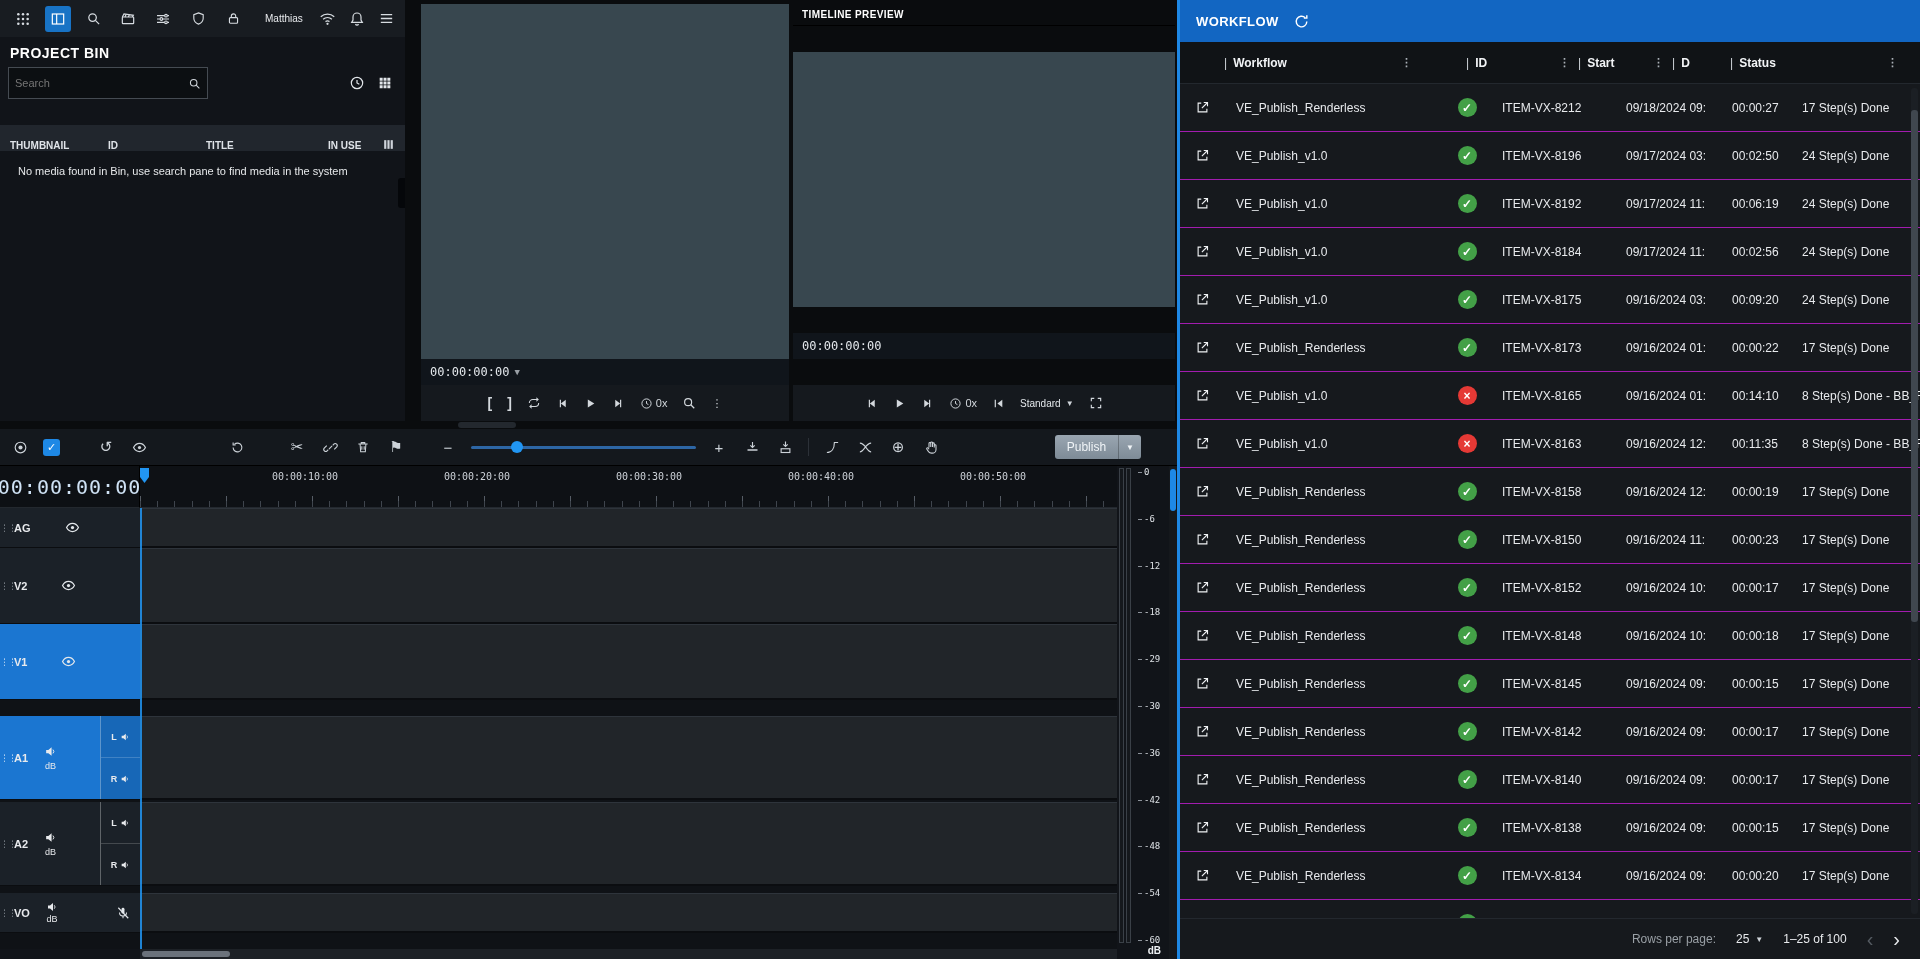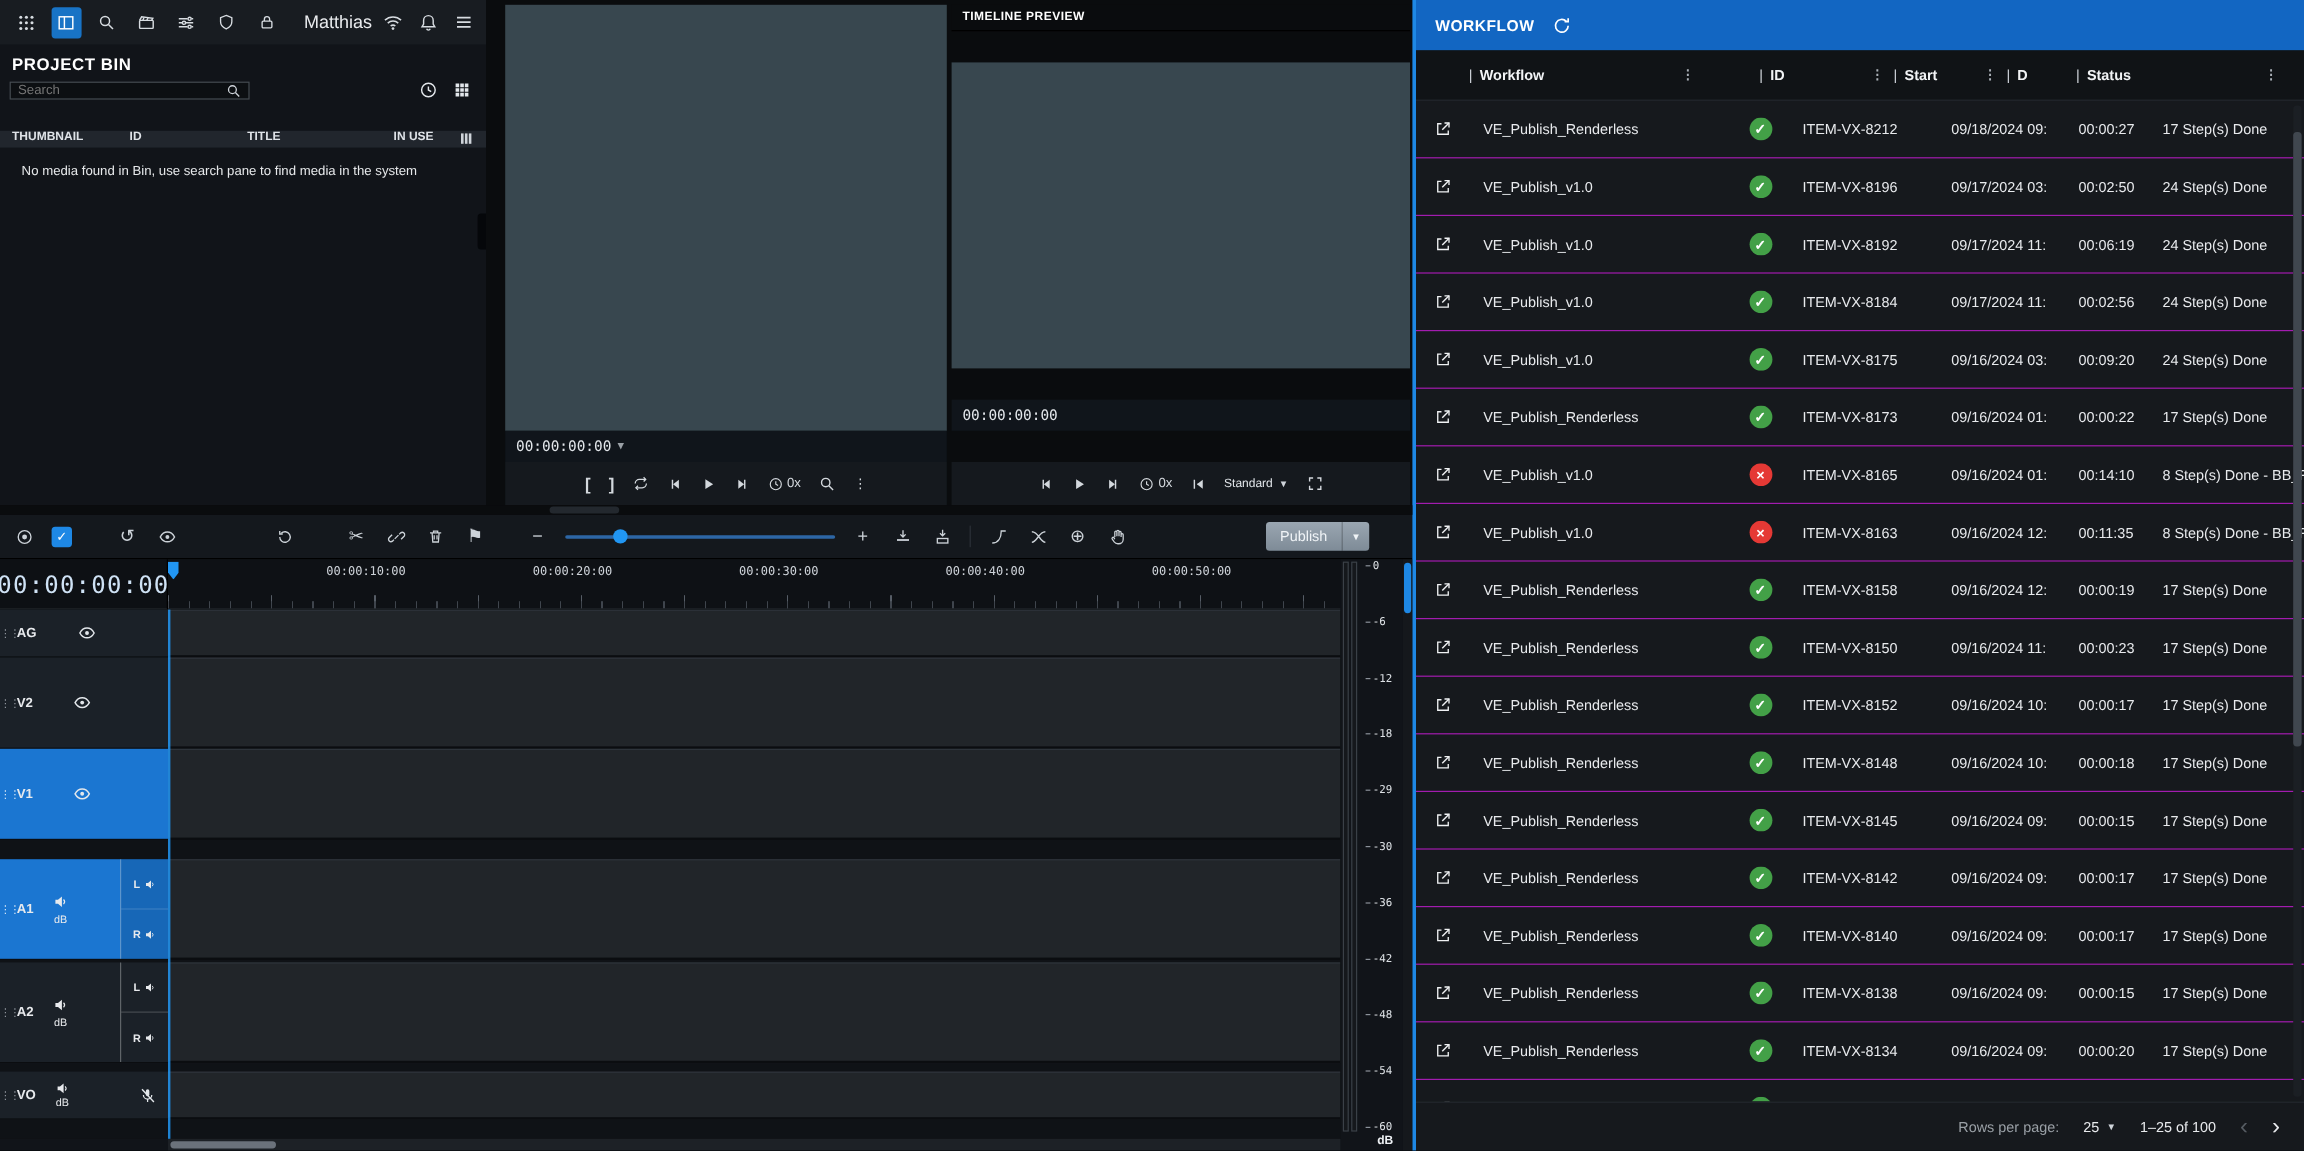--- a/index.html
+++ b/index.html
@@ -11,32 +11,32 @@
   .left-main { width:1177px; display:flex; flex-direction:column; }
   .v-divider { width:3px; background:#1e88e5; }
 
   .top-row { height:421px; display:flex; background:#0a0c0e; }
 
   
   .bin-col { width:405px; display:flex; flex-direction:column; background:#111419; position:relative; }
   .topbar { height:37px; background:#181c21; display:flex; align-items:center; padding:0 10px; gap:9px; }
   .tb-tile { width:26px; height:26px; display:flex; align-items:center; justify-content:center; color:#d7dce1; border-radius:3px; cursor:pointer; }
   .tb-tile.active { background:#1873c5; color:#fff; }
-  .tb-user { font-size:15px; color:#e8eaed; margin-left:10px; }
+  .tb-user { font-size:10px; color:#e8eaed; margin-left:10px; }
   .tb-right { margin-left:auto; display:flex; gap:13px; align-items:center; color:#d7dce1; }
 
   .bin-title { font-size:14px; font-weight:bold; letter-spacing:.5px; color:#fff; margin:8px 10px 6px; }
   .bin-search-row { display:flex; align-items:center; margin:0 8px; gap:8px; }
-  .search-box { width:200px; height:15px; background:#0c0f12; border:1px solid #454b52; display:flex; align-items:center; padding:0 6px; }
+  .search-box { width:200px; height:32px; background:#0c0f12; border:1px solid #454b52; display:flex; align-items:center; padding:0 6px; }
   .search-box input { flex:1; background:transparent; border:none; outline:none; color:#e8eaed; font-size:11px; font-family:"Liberation Sans",sans-serif; }
   .search-box .mag { color:#cfd4da; display:flex; }
   .bin-actions { margin-left:auto; display:flex; gap:12px; color:#e3e7eb; padding-right:4px; }
   .bin-actions span { display:flex; cursor:pointer; }
 
-  .bin-thead { margin-top:26px; height:14px; background:#21262d; display:flex; align-items:flex-start; font-size:10px; font-weight:bold; color:#dfe3e8; padding:0 10px; }
+  .bin-thead { margin-top:26px; height:26px; background:#21262d; display:flex; align-items:flex-end; font-size:10px; font-weight:bold; color:#dfe3e8; padding:0 10px; }
   .bc-thumb { width:98px; } .bc-id { width:98px; } .bc-title { width:122px; } .bc-inuse { flex:1; }
   .bin-thead .cols-icon { color:#cfd4da; display:flex; }
   .bin-empty { margin:14px 10px 0 18px; font-size:11px; color:#e6e8ea; white-space:nowrap; overflow:hidden; }
   .bin-handle { position:absolute; right:0; top:178px; width:7px; height:30px; background:#05070a; border-radius:3px 0 0 3px; }
 
   
   .previews { flex:1; display:flex; gap:4px; padding:4px 2px 0 16px; background:#0a0c0e; }
   .pv-panel { display:flex; flex-direction:column; min-width:0; }
   .pv-src { width:368px; } .pv-tl { flex:1;gap:26px; }
   .pv-header { height:22px; background:#0a0c0e; border-bottom:1px solid #000; color:#fff; font-size:10px; font-weight:bold; letter-spacing:.4px; display:flex; align-items:center; padding:0 9px; }

